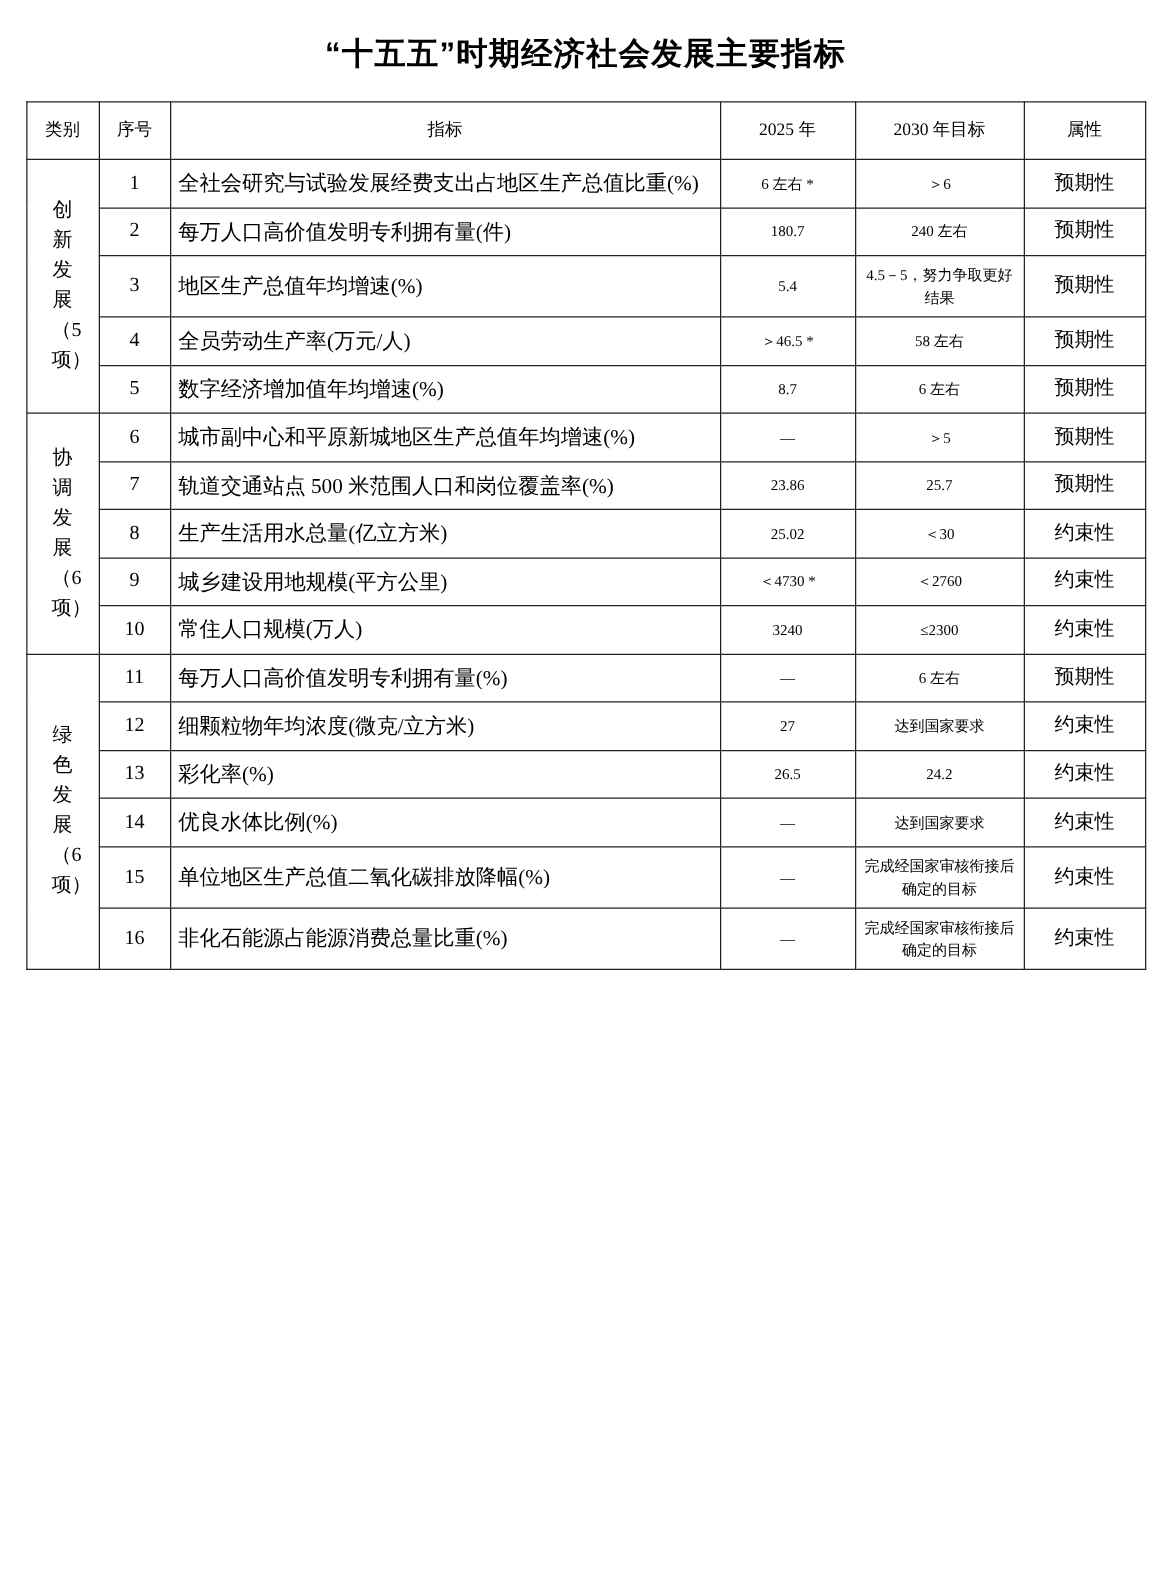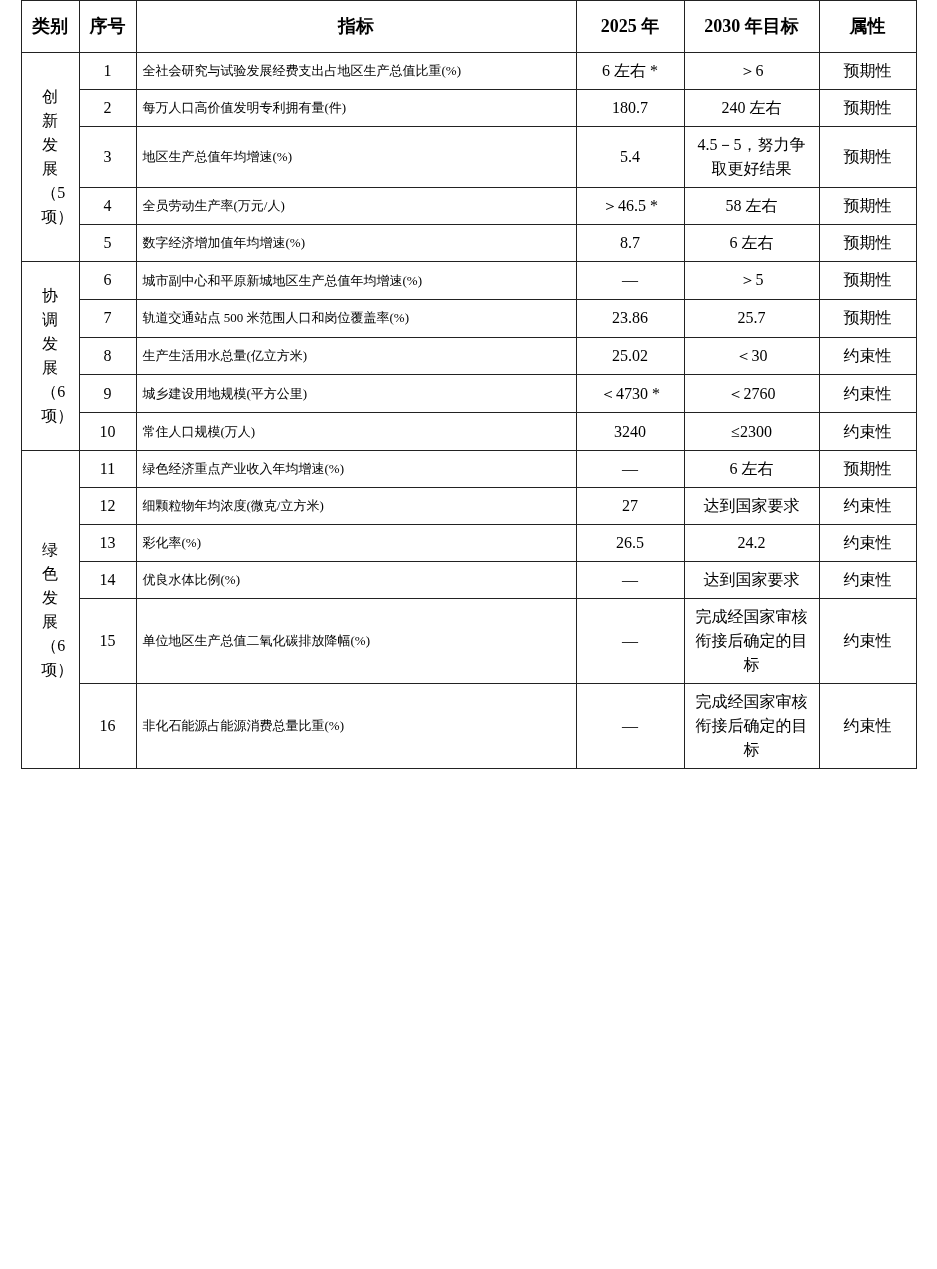--- a/index.html
+++ b/index.html
@@ -37,22 +37,22 @@
   table.indicators th,
   table.indicators td {
     border: 1px solid #222222;
     padding: 6px 6px;
     vertical-align: middle;
     line-height: 1.5;
     color: #000000;
   }
   table.indicators thead th {
     text-align: center;
-    font-weight: bold;
-    font-size: 18px;
+    font-weight: normal;
+    font-size: 14px;
     padding: 12px 4px;
   }
   col.c-cat { width: 58px; }
   col.c-no { width: 57px; }
   col.c-name { width: 440px; }
   col.c-y2025 { width: 108px; }
   col.c-y2030 { width: 135px; }
   col.c-attr { width: 97px; }
 
   td.cat {
@@ -67,36 +67,37 @@
     margin: 16px auto;
     word-break: break-all;
   }
   td.no {
     text-align: center;
     font-size: 16px;
   }
   td.name {
     text-align: left;
     padding-left: 10px;
-    font-size: 13px;
+    font-size: 17px;
   }
   td.val {
     text-align: center;
-    font-size: 16px;
+    font-size: 12px;
   }
   td.attr {
     text-align: center;
     font-size: 16px;
   }
 </style>
 </head>
 <body>
 
 <div class="page">
 
+  <div class="doc-title">“十五五”时期经济社会发展主要指标</div>
 
   <table class="indicators">
     <colgroup>
       <col class="c-cat">
       <col class="c-no">
       <col class="c-name">
       <col class="c-y2025">
       <col class="c-y2030">
       <col class="c-attr">
     </colgroup>
@@ -188,21 +189,21 @@
         <td class="val">3240</td>
         <td class="val">≤2300</td>
         <td class="attr">约束性</td>
       </tr>
 
       <tr>
         <td class="cat" rowspan="6">
           <span class="cat-inner">绿色发展（6 项）</span>
         </td>
         <td class="no">11</td>
-        <td class="name">绿色经济重点产业收入年均增速(%)</td>
+        <td class="name">每万人口高价值发明专利拥有量(%)</td>
         <td class="val">—</td>
         <td class="val">6 左右</td>
         <td class="attr">预期性</td>
       </tr>
       <tr>
         <td class="no">12</td>
         <td class="name">细颗粒物年均浓度(微克/立方米)</td>
         <td class="val">27</td>
         <td class="val">达到国家要求</td>
         <td class="attr">约束性</td>

